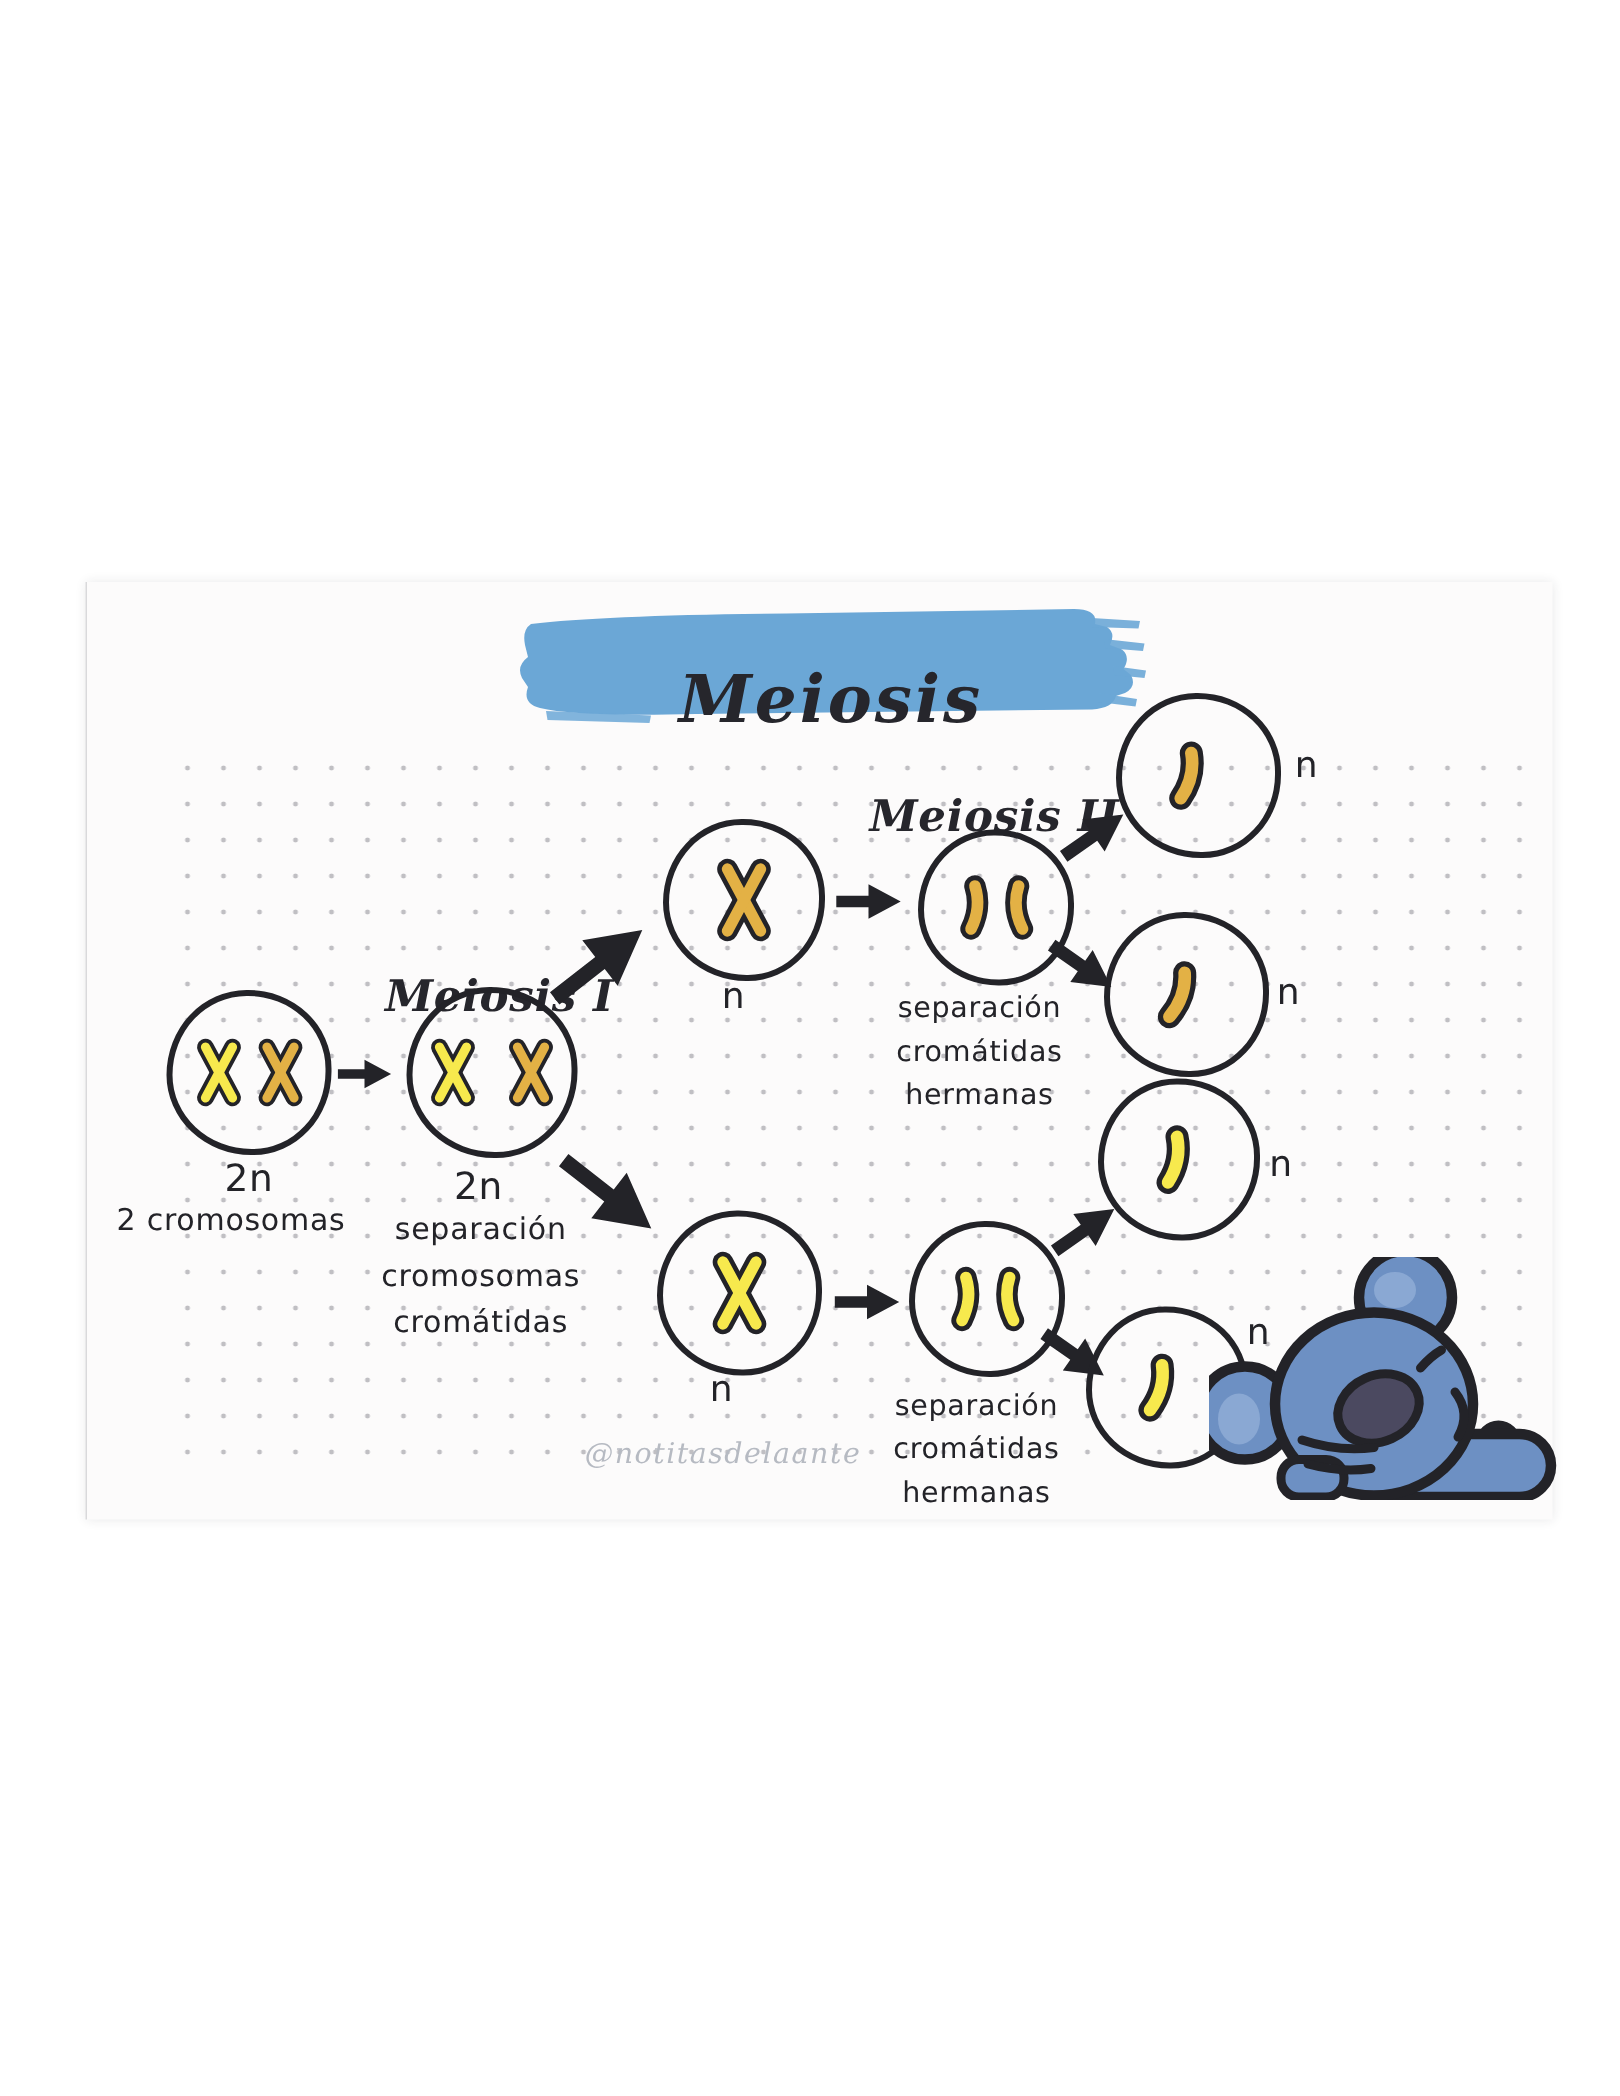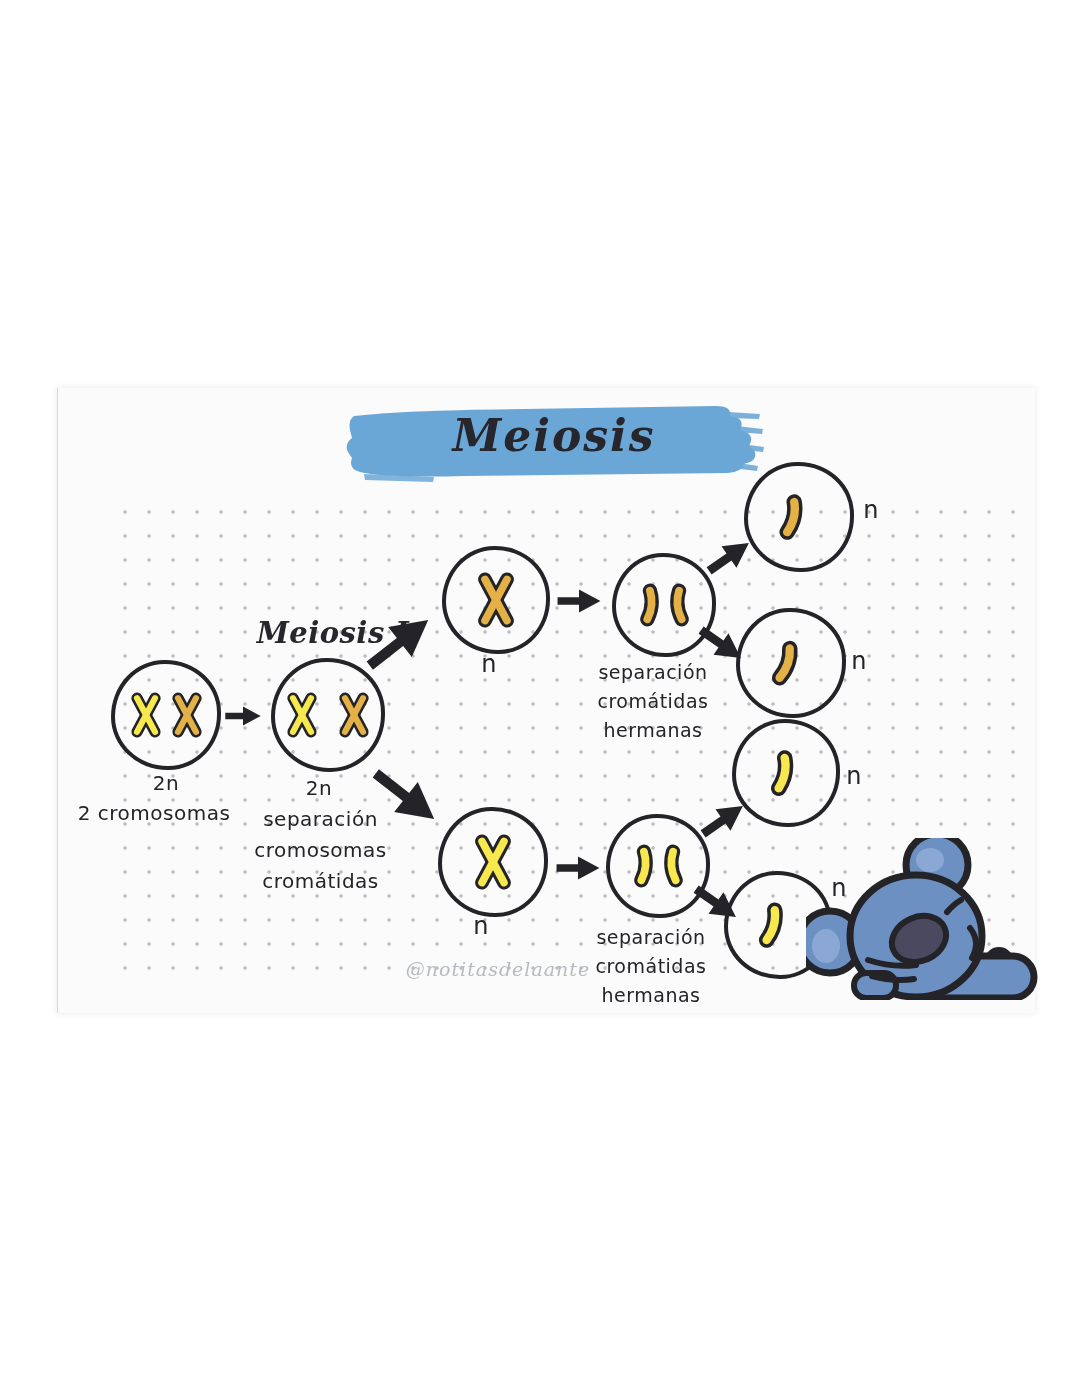--- a/index.html
+++ b/index.html
@@ -20,30 +20,30 @@
   .paper{position:absolute;left:57px;top:388px;width:978px;height:625px;background:#fcfbfb;
          border-left:1px solid #d9d9db;box-shadow:0 0 7px rgba(40,40,50,.10);}
   .dots{position:absolute;left:55px;top:112px;width:905px;height:488px;
         background-image:radial-gradient(circle,var(--dot) 1.5px,transparent 1.8px);
         background-size:24px 24px;opacity:.55;}
   .cell{position:absolute;border:4.5px solid var(--ink);
         border-radius:49% 51% 48% 52% / 52% 48% 51% 49%;
         display:flex;align-items:center;justify-content:center;background:transparent;}
   .hand{position:absolute;font-family:"DejaVu Sans",sans-serif;color:var(--ink);
         text-align:center;letter-spacing:.5px;}
-  .script{font-family:"DejaVu Serif",serif;font-style:italic;font-weight:bold;color:#26262c;}
+  .script{font-family:"DejaVu Serif",serif;font-style:italic;font-weight:bold;color:#26262c;margin-top:31px;}
   .arrow{position:absolute;}
   .brush{position:absolute;left:286px;top:12px;width:420px;height:84px;}
   .brush-title{position:absolute;left:286px;top:22px;width:420px;text-align:center;
         font-size:44px;letter-spacing:2px;}
   .caption{line-height:31px;font-size:20px;}
   .caption-sm{line-height:29px;font-size:19px;}
-  .ploidy{font-size:20px;}
+  .ploidy{font-size:25px;}
   .n-label{font-size:24px;}
-  .watermark{position:absolute;left:330px;top:570px;width:220px;text-align:center;
+  .watermark{position:absolute;left:314px;top:570px;width:220px;text-align:center;
         font-family:"DejaVu Serif",serif;font-style:italic;font-size:19px;
         color:var(--watermark-gray);letter-spacing:1px;}
   svg{display:block;}
 </style>
 </head>
 <body>
 
 <div class="page">
   <div class="paper">
 
@@ -52,20 +52,21 @@
     <div class="brush">
       <svg width="420" height="84" viewBox="0 0 420 84">
         <path fill="var(--highlight-blue)" d="M10,16 Q60,10 180,9 L372,6 Q388,6 386,16 L394,18 Q400,22 396,30 L404,33 Q410,38 405,46 L410,50 Q414,58 406,62 L400,64 Q398,72 384,73 L120,76 Q40,78 16,72 Q4,69 8,58 L4,52 Q0,44 8,38 L6,30 Q4,20 10,16 Z"></path>
         <path fill="var(--highlight-blue)" d="M384,12 L416,14 L415,19 L384,18 Z M392,26 L419,29 L418,34 L393,32 Z M398,44 L420,47 L419,52 L399,50 Z M388,62 L414,66 L413,71 L388,68 Z" opacity=".9"></path>
         <path fill="var(--highlight-blue)" d="M20,74 L90,77 L89,82 L21,80 Z" opacity=".85"></path>
       </svg>
     </div>
     <div class="brush-title script">Meiosis</div>
 
     <div class="hand script" style="left:175px;top:228px;width:200px;font-size:29px;">Meiosis I</div>
+    <div class="hand script" style="left:505px;top:108px;width:200px;font-size:29px;">Meiosis II</div>
 
     <div class="cell" style="left:53px;top:272px;width:110px;height:110px;gap:5px;">
       <svg width="36" height="66" viewBox="0 0 64 84">
         <g stroke="var(--ink)" stroke-width="20" stroke-linecap="round" fill="none">
           <path d="M16,12 Q32,42 48,72"></path>
             <path d="M48,12 Q32,42 16,72"></path>
         </g>
         <g stroke="var(--chromosome-yellow)" stroke-width="11" stroke-linecap="round" fill="none">
           <path d="M16,12 Q32,42 48,72"></path>
             <path d="M48,12 Q32,42 16,72"></path>

